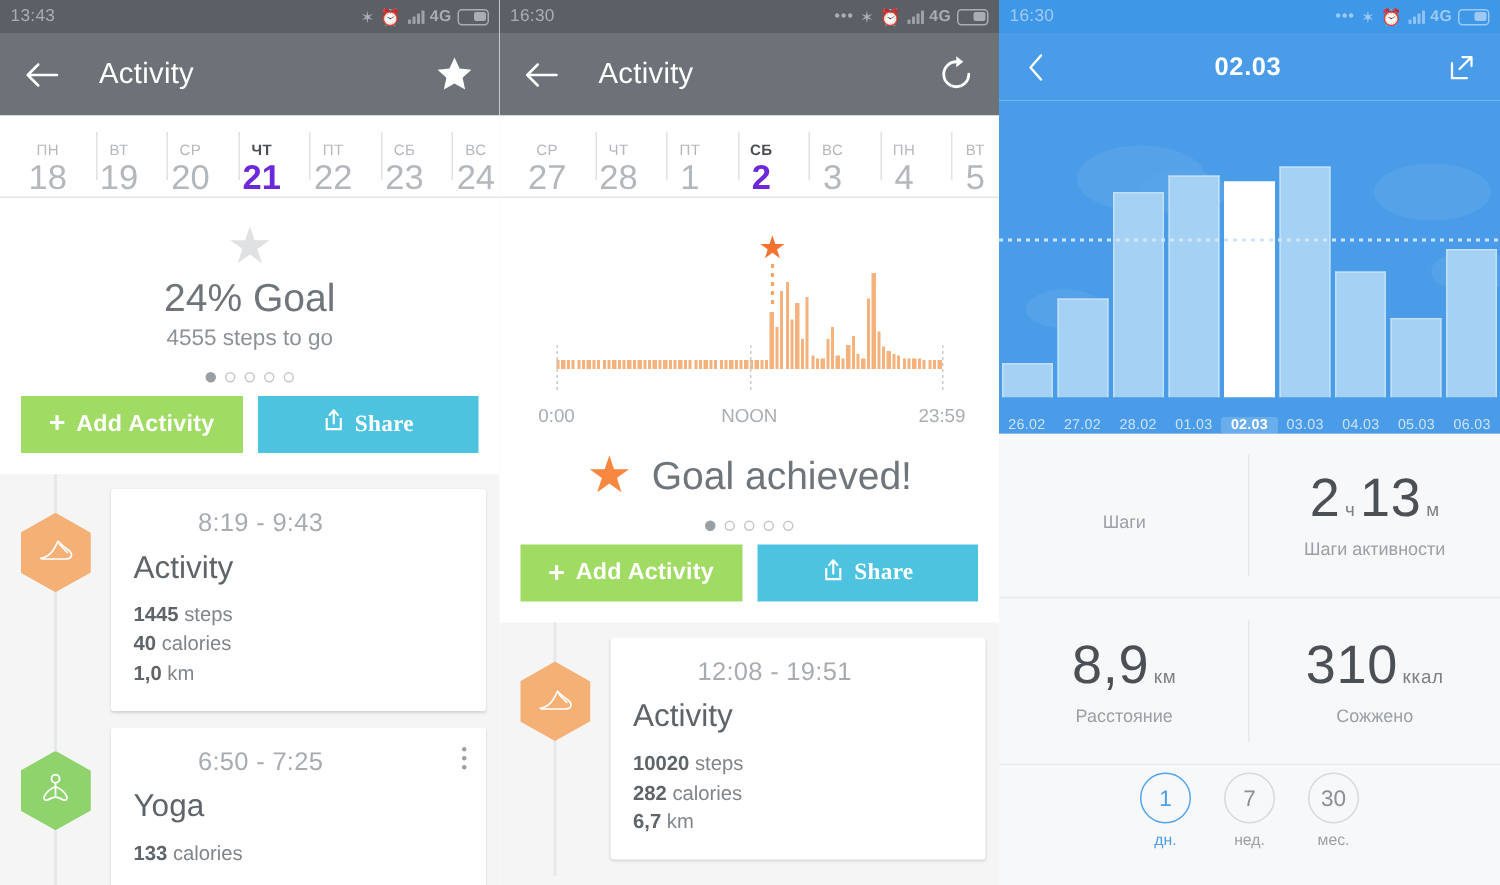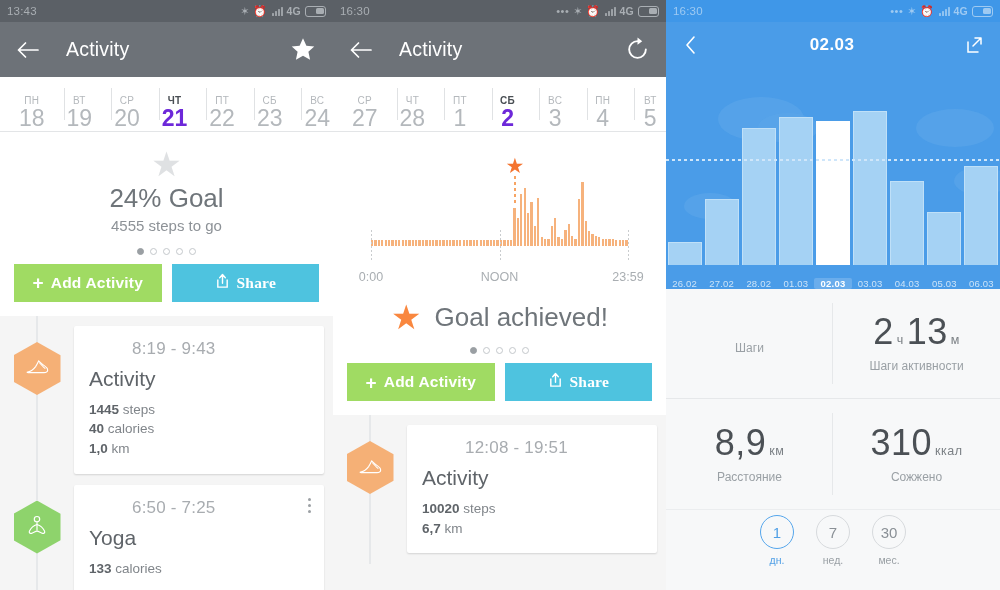--- a/index.html
+++ b/index.html
@@ -563,20 +563,21 @@
                 <path d="M3 14.5 C7 14 10 12 12.5 8.5 C14 6.2 15 4 15.8 2.4 C17.6 4 19.6 6.2 22.5 8 C24.4 9.2 25.5 10.6 25.5 12.2 C25.5 14 24 15 21.5 15 L4.5 15 Z" fill="none" stroke="#fff" stroke-width="1.2"></path>
                 <path d="M16.8 4.4 L18.6 6.5 M18.8 6.6 L20.6 8.4 M20.7 8.7 L22.6 10.4" stroke="#fff" stroke-width="1.1" stroke-linecap="round"></path>
               </svg>
           </div>
         </div>
         <div class="card">
           <div class="card-time">12:08 - 19:51</div>
           <div class="card-title">Activity</div>
           <div class="card-stats">
             <div><b>10020</b> <span>steps</span></div>
+            <div><b>282</b> <span>calories</span></div>
             <div><b>6,7</b> <span>km</span></div>
           </div>
         </div>
       </div>
     </div>
   </div>
 
   <div class="panel panel-c">
     <div class="statusbar blue">
       <span class="sb-time">16:30</span>

